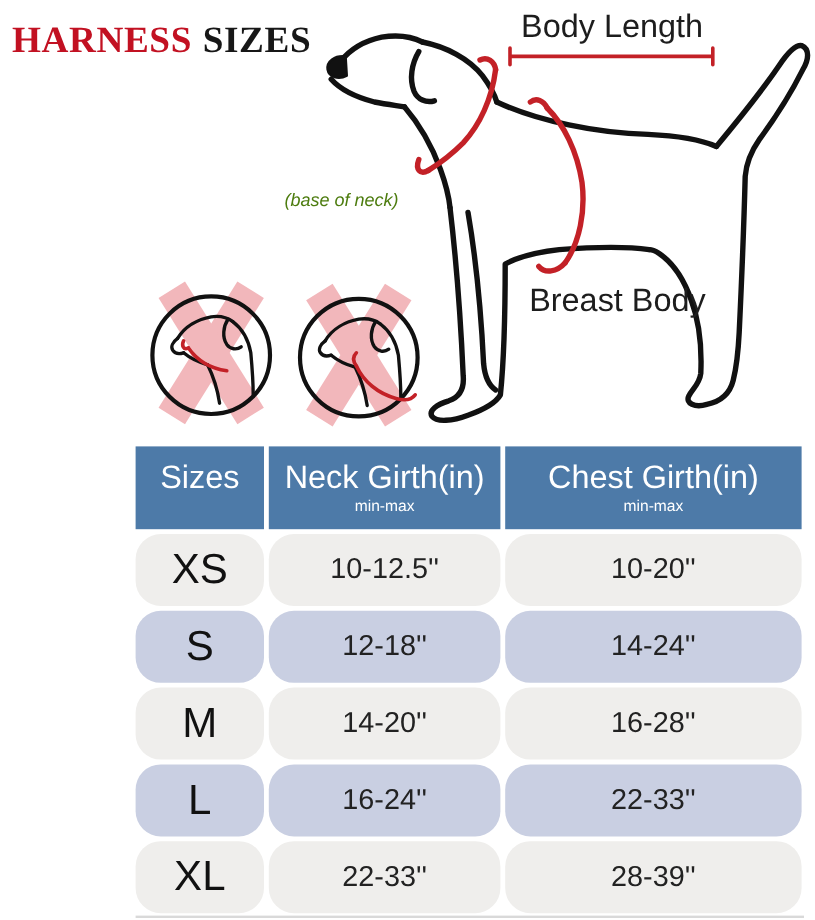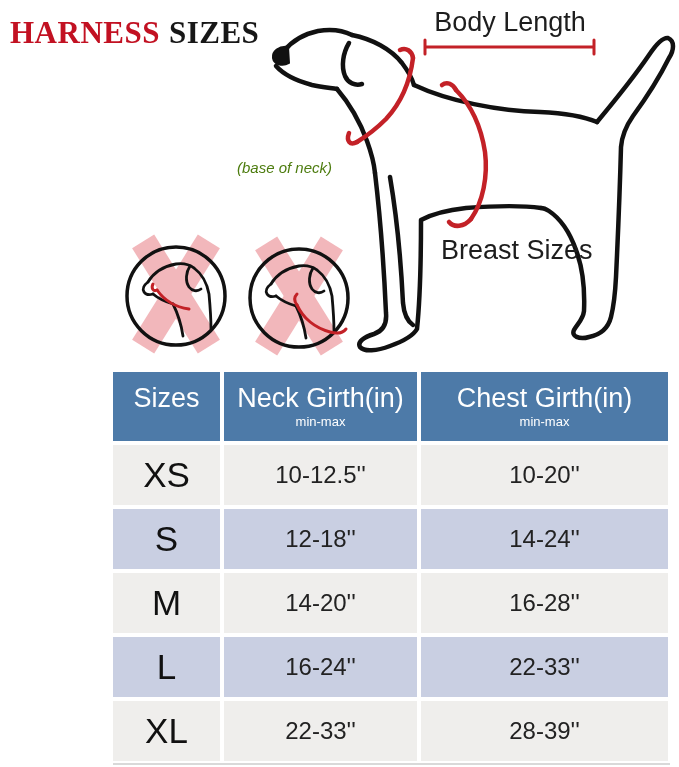--- a/index.html
+++ b/index.html
@@ -21,21 +21,21 @@
   
   .size-table{position:absolute;left:113px;top:372px;display:grid;
               grid-template-columns:107px 193px 247px;
               grid-template-rows:69px repeat(5,60px);gap:4px;}
   .trow{display:contents;}
   .th{background:#4d7aa8;color:#ffffff;display:flex;flex-direction:column;
       align-items:center;justify-content:center;}
   .th .hmain{font-size:27px;line-height:30px;}
   .th .hsub{font-size:13px;line-height:18px;height:18px;}
   .td{display:flex;align-items:center;justify-content:center;
-      color:#222;font-size:24px;}
+      color:#222;font-size:24px;border-radius:21px;}
   .td.size-cell{font-size:35px;color:#111;}
   .alt0 > .td{background:#efeeec;}
   .alt1 > .td{background:#c9cfe2;}
   .table-bottom-edge{position:absolute;left:113px;top:763px;width:557px;height:2px;
                      background:#d9d9d9;}
 </style>
 </head>
 <body>
 
 <div class="stage">
@@ -111,21 +111,21 @@
       </g>
       <g fill="none" stroke="#c32127" stroke-width="3" stroke-linecap="round">
         <path d="M 297 305 C 303 318 315 328 330 332 C 337 334 343 333 346 329"></path>
         <path d="M 297 305 C 294 301 294 297 297 294"></path>
       </g>
     </g>
   </svg>
 
   <div class="dlabel lbl-body">Body Length</div>
   <div class="dsub lbl-neck-sub">(base of neck)</div>
-  <div class="dlabel lbl-breast">Breast Sizes</div>
+  <div class="dlabel lbl-breast">Breast Body</div>
 
   <div class="size-table">
     <div class="th">
       <span class="hmain">Sizes</span>
       <span class="hsub"></span>
     </div>
     <div class="th">
       <span class="hmain">Neck Girth(in)</span>
       <span class="hsub">min-max</span>
     </div>

